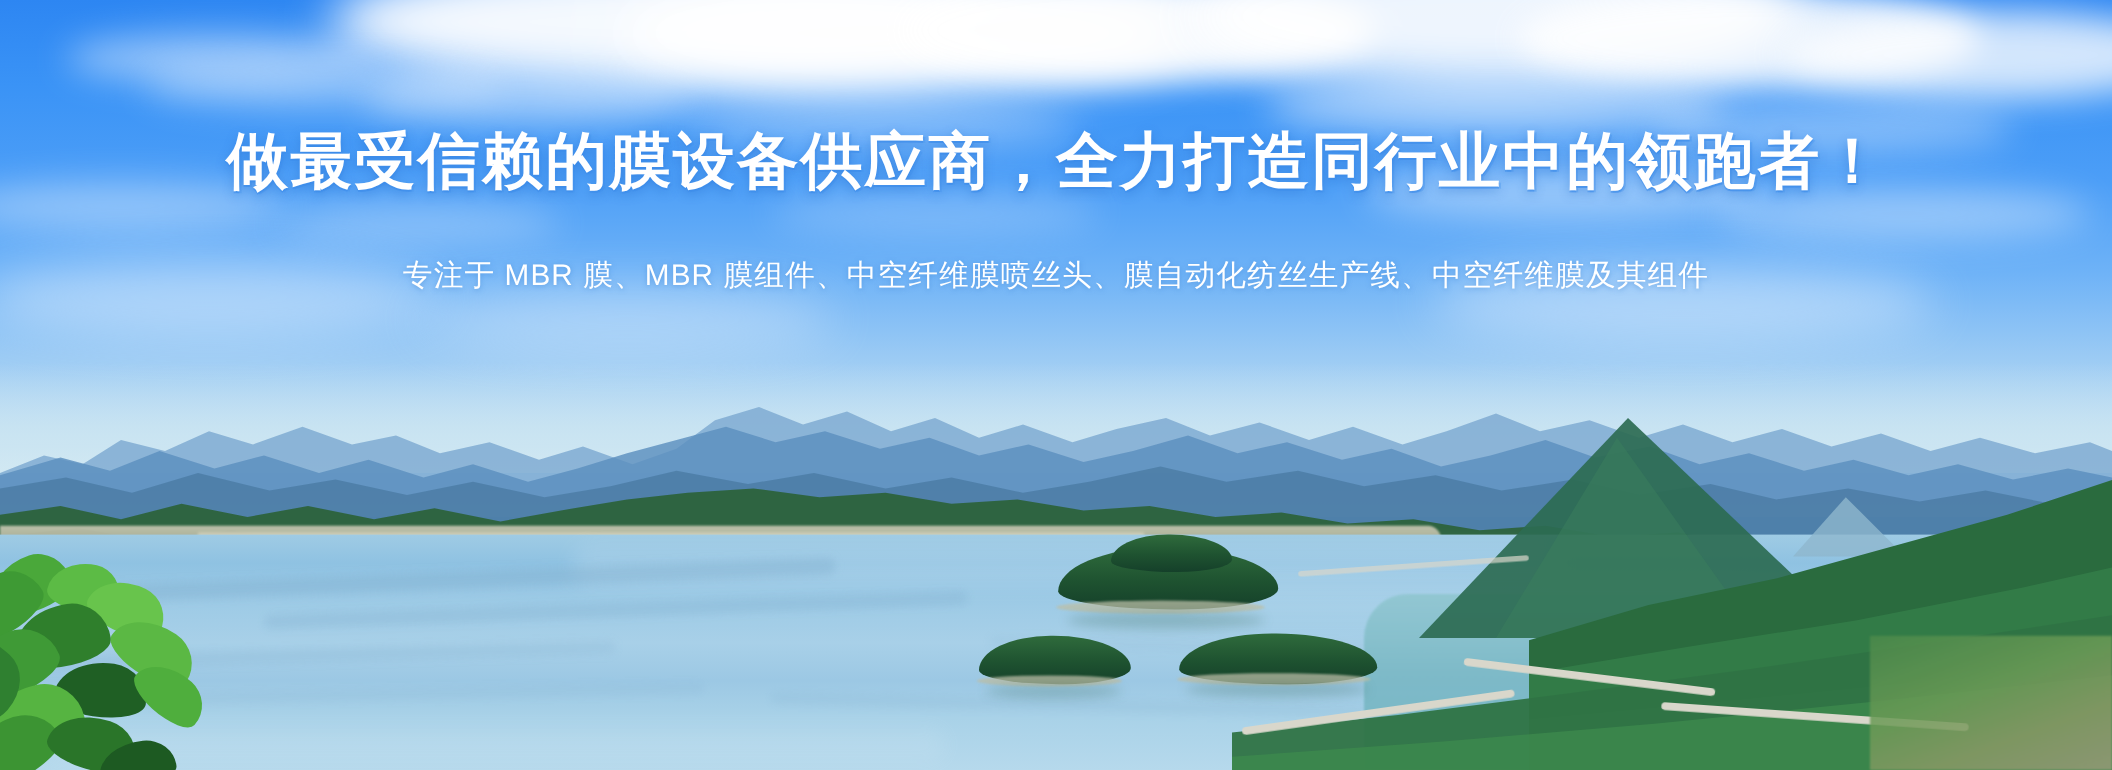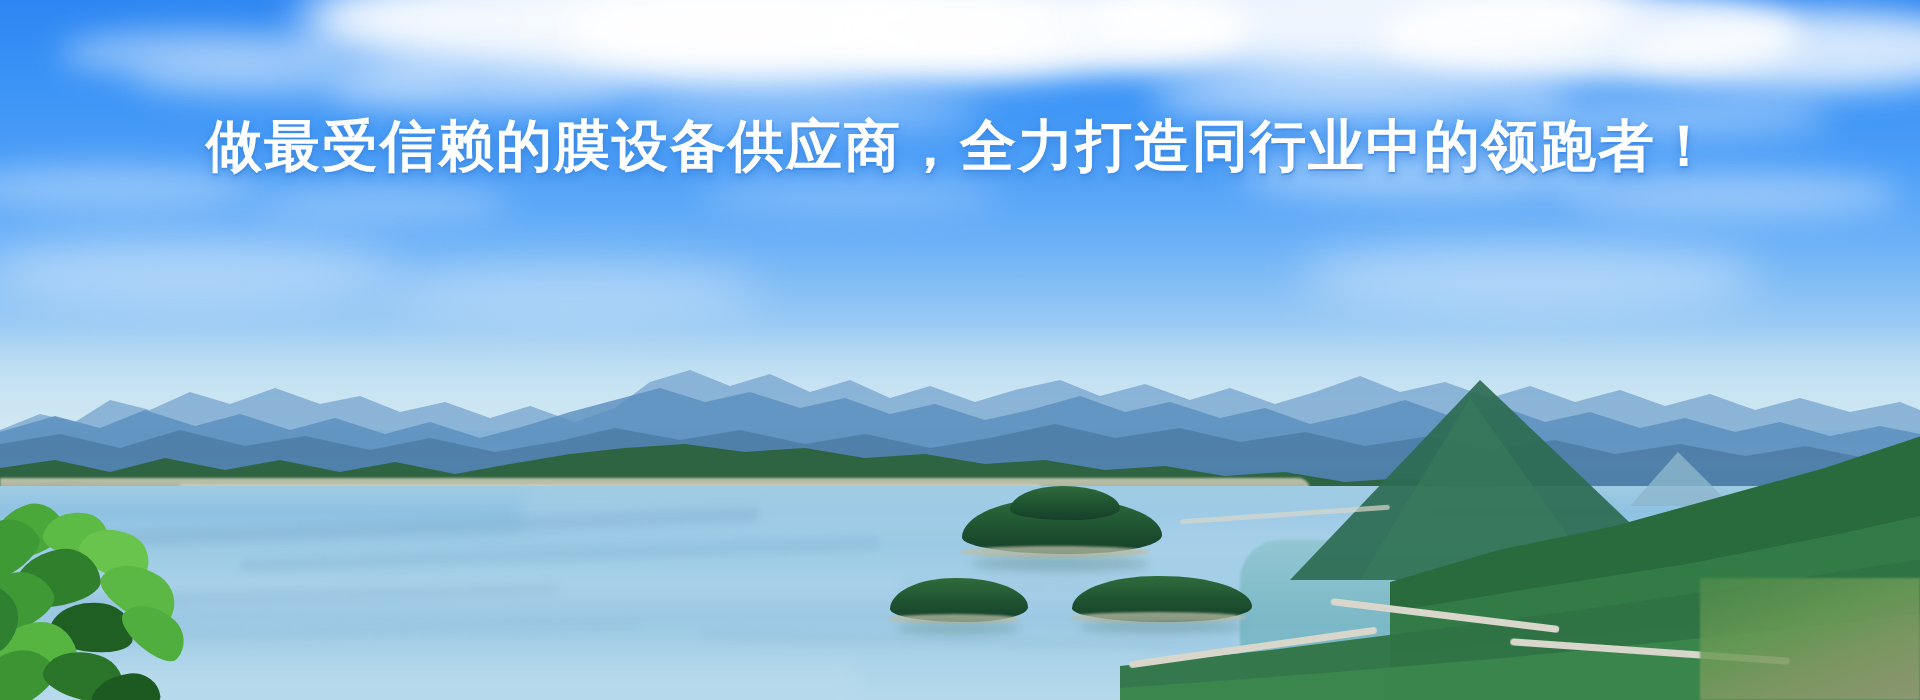--- a/index.html
+++ b/index.html
@@ -285,17 +285,18 @@
     <div class="leaf" style="left:84px;top:146px;width:82px;height:48px;background:#2a7529;transform:rotate(18deg);"></div>
     <div class="leaf" style="left:130px;top:168px;width:70px;height:40px;background:#1d5a22;transform:rotate(-6deg);"></div>
     <div class="leaf" style="left:-20px;top:60px;width:70px;height:92px;background:#2f8030;transform:rotate(-48deg);"></div>
     <div class="leaf" style="left:-34px;top:6px;width:64px;height:80px;background:#47a53a;transform:rotate(-56deg);"></div>
   </div>
 
   <div class="copy">
 
     <div class="headline">做最受信赖的膜设备供应商，全力打造同行业中的领跑者！</div>
 
+    <div class="subtitle">专注于 MBR 膜、MBR 膜组件、中空纤维膜喷丝头、膜自动化纺丝生产线、中空纤维膜及其组件</div>
 
 
   </div>
 
 </div>
 
 </body></html>

